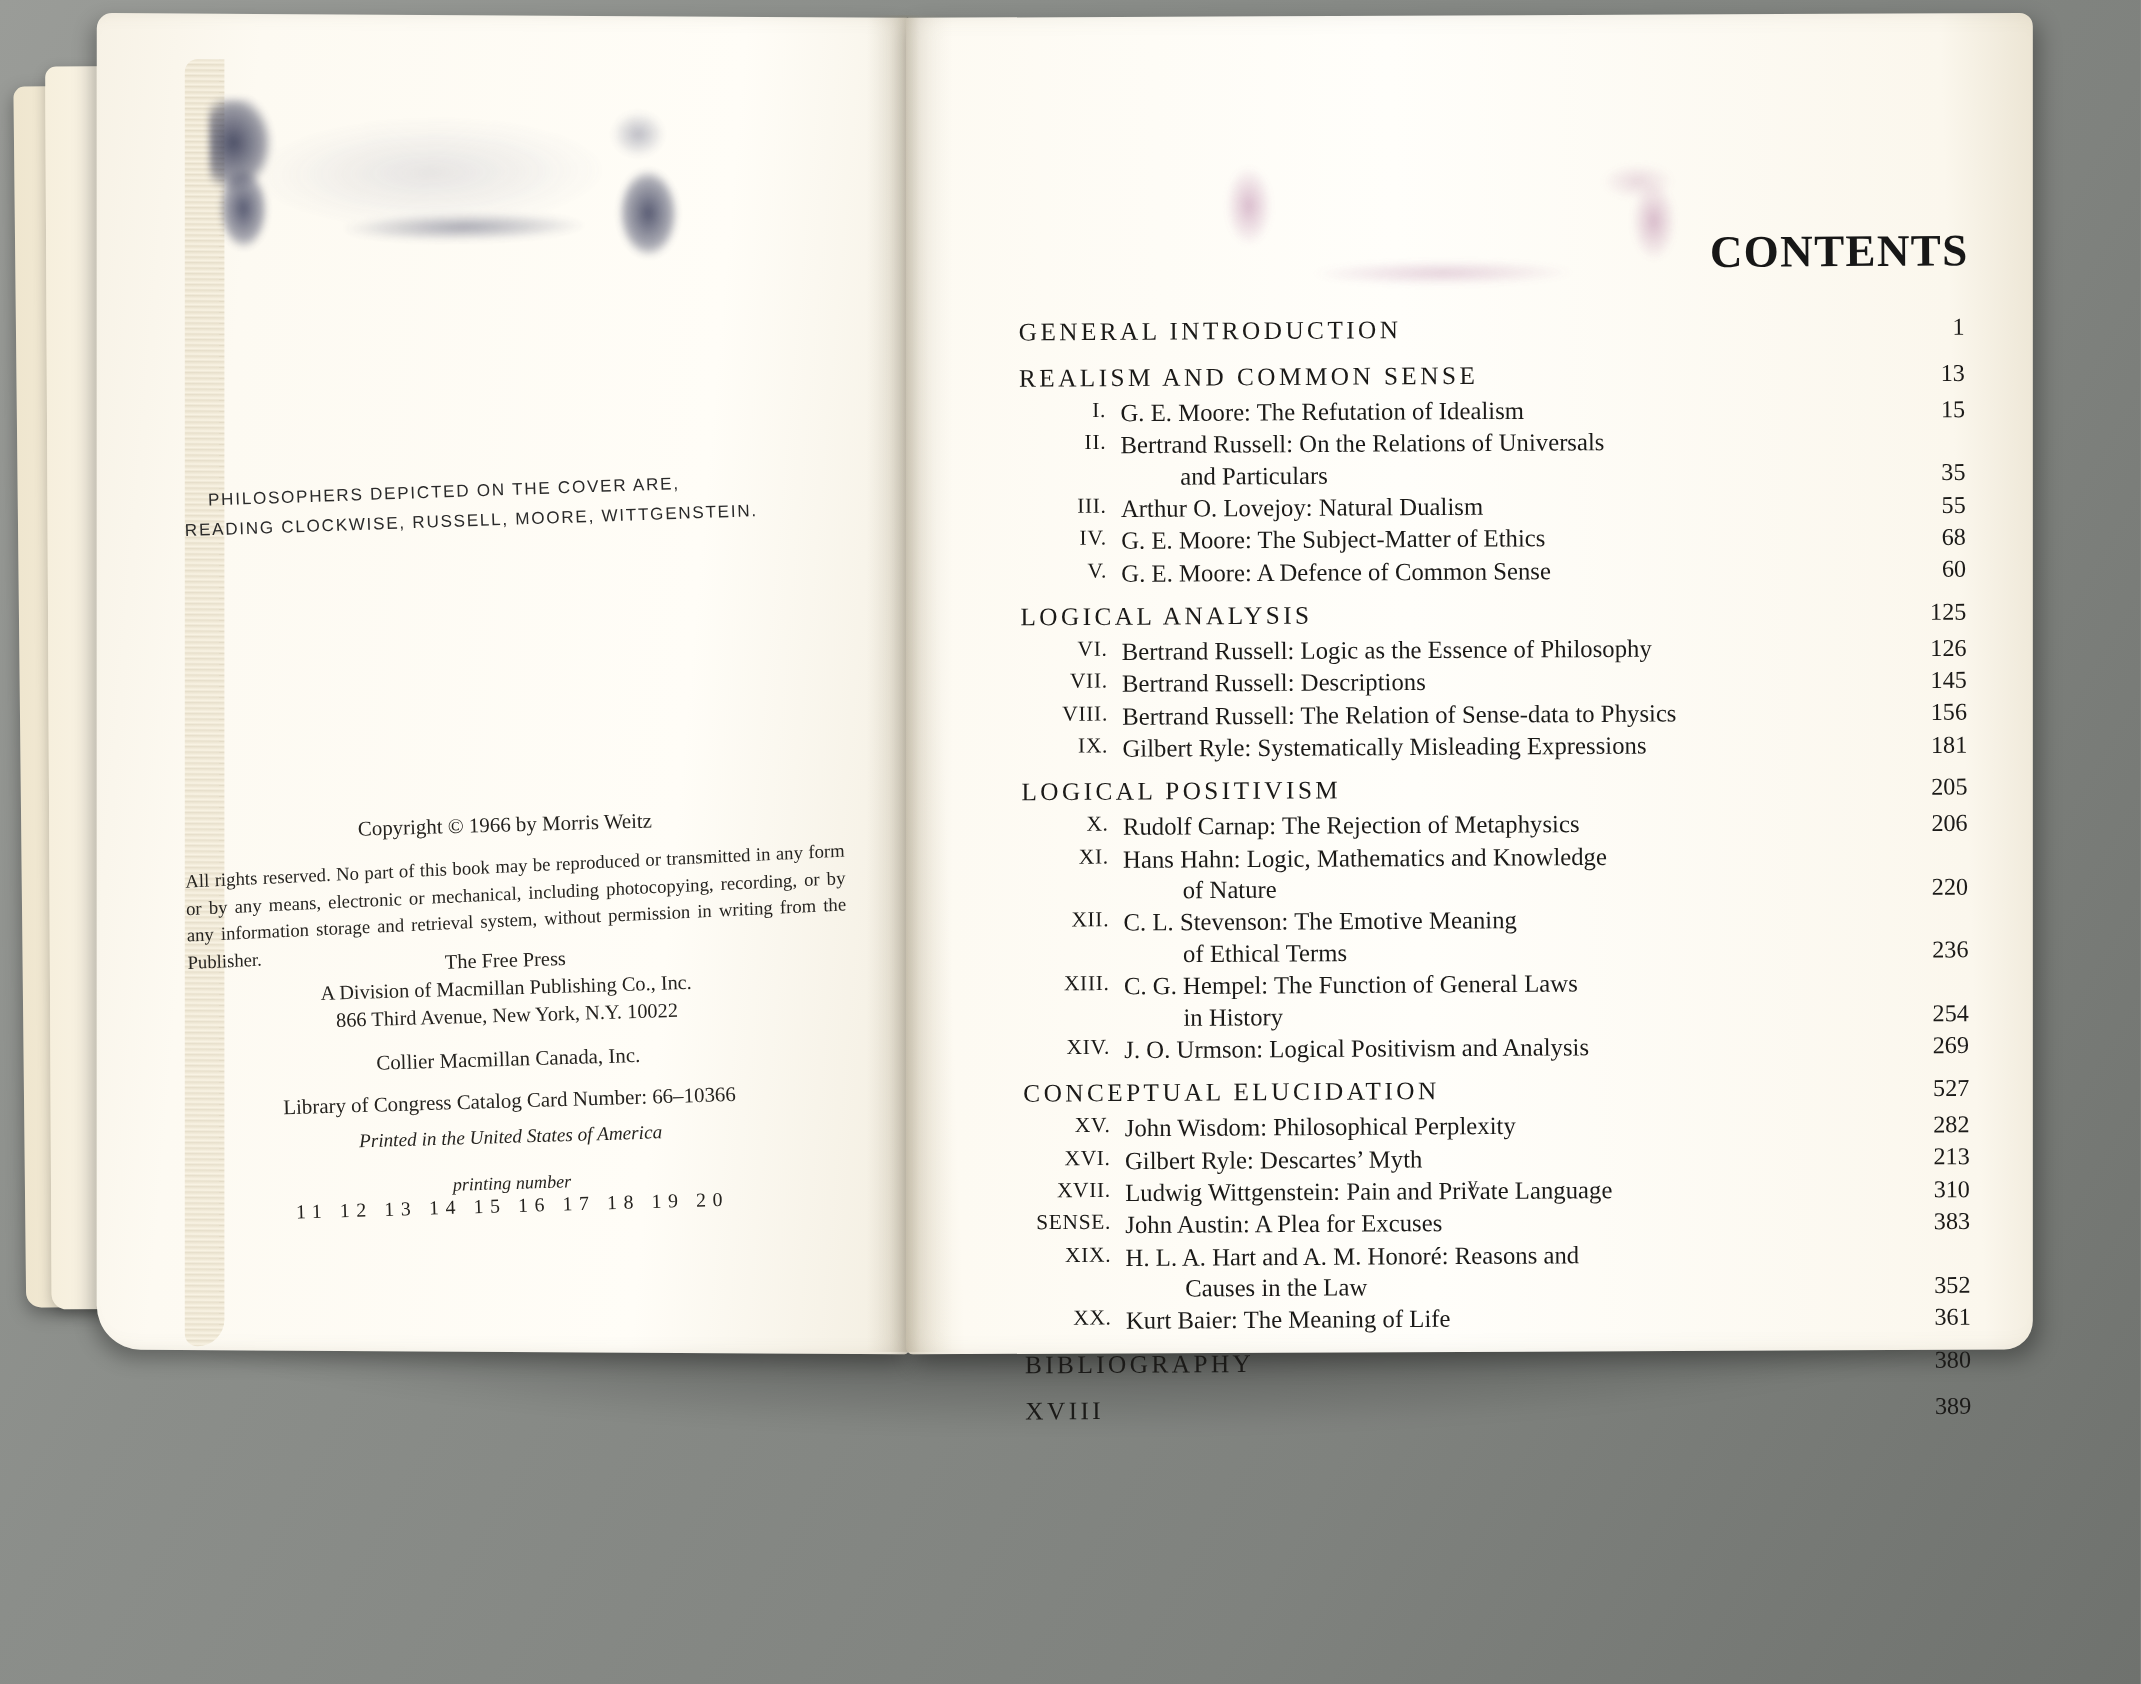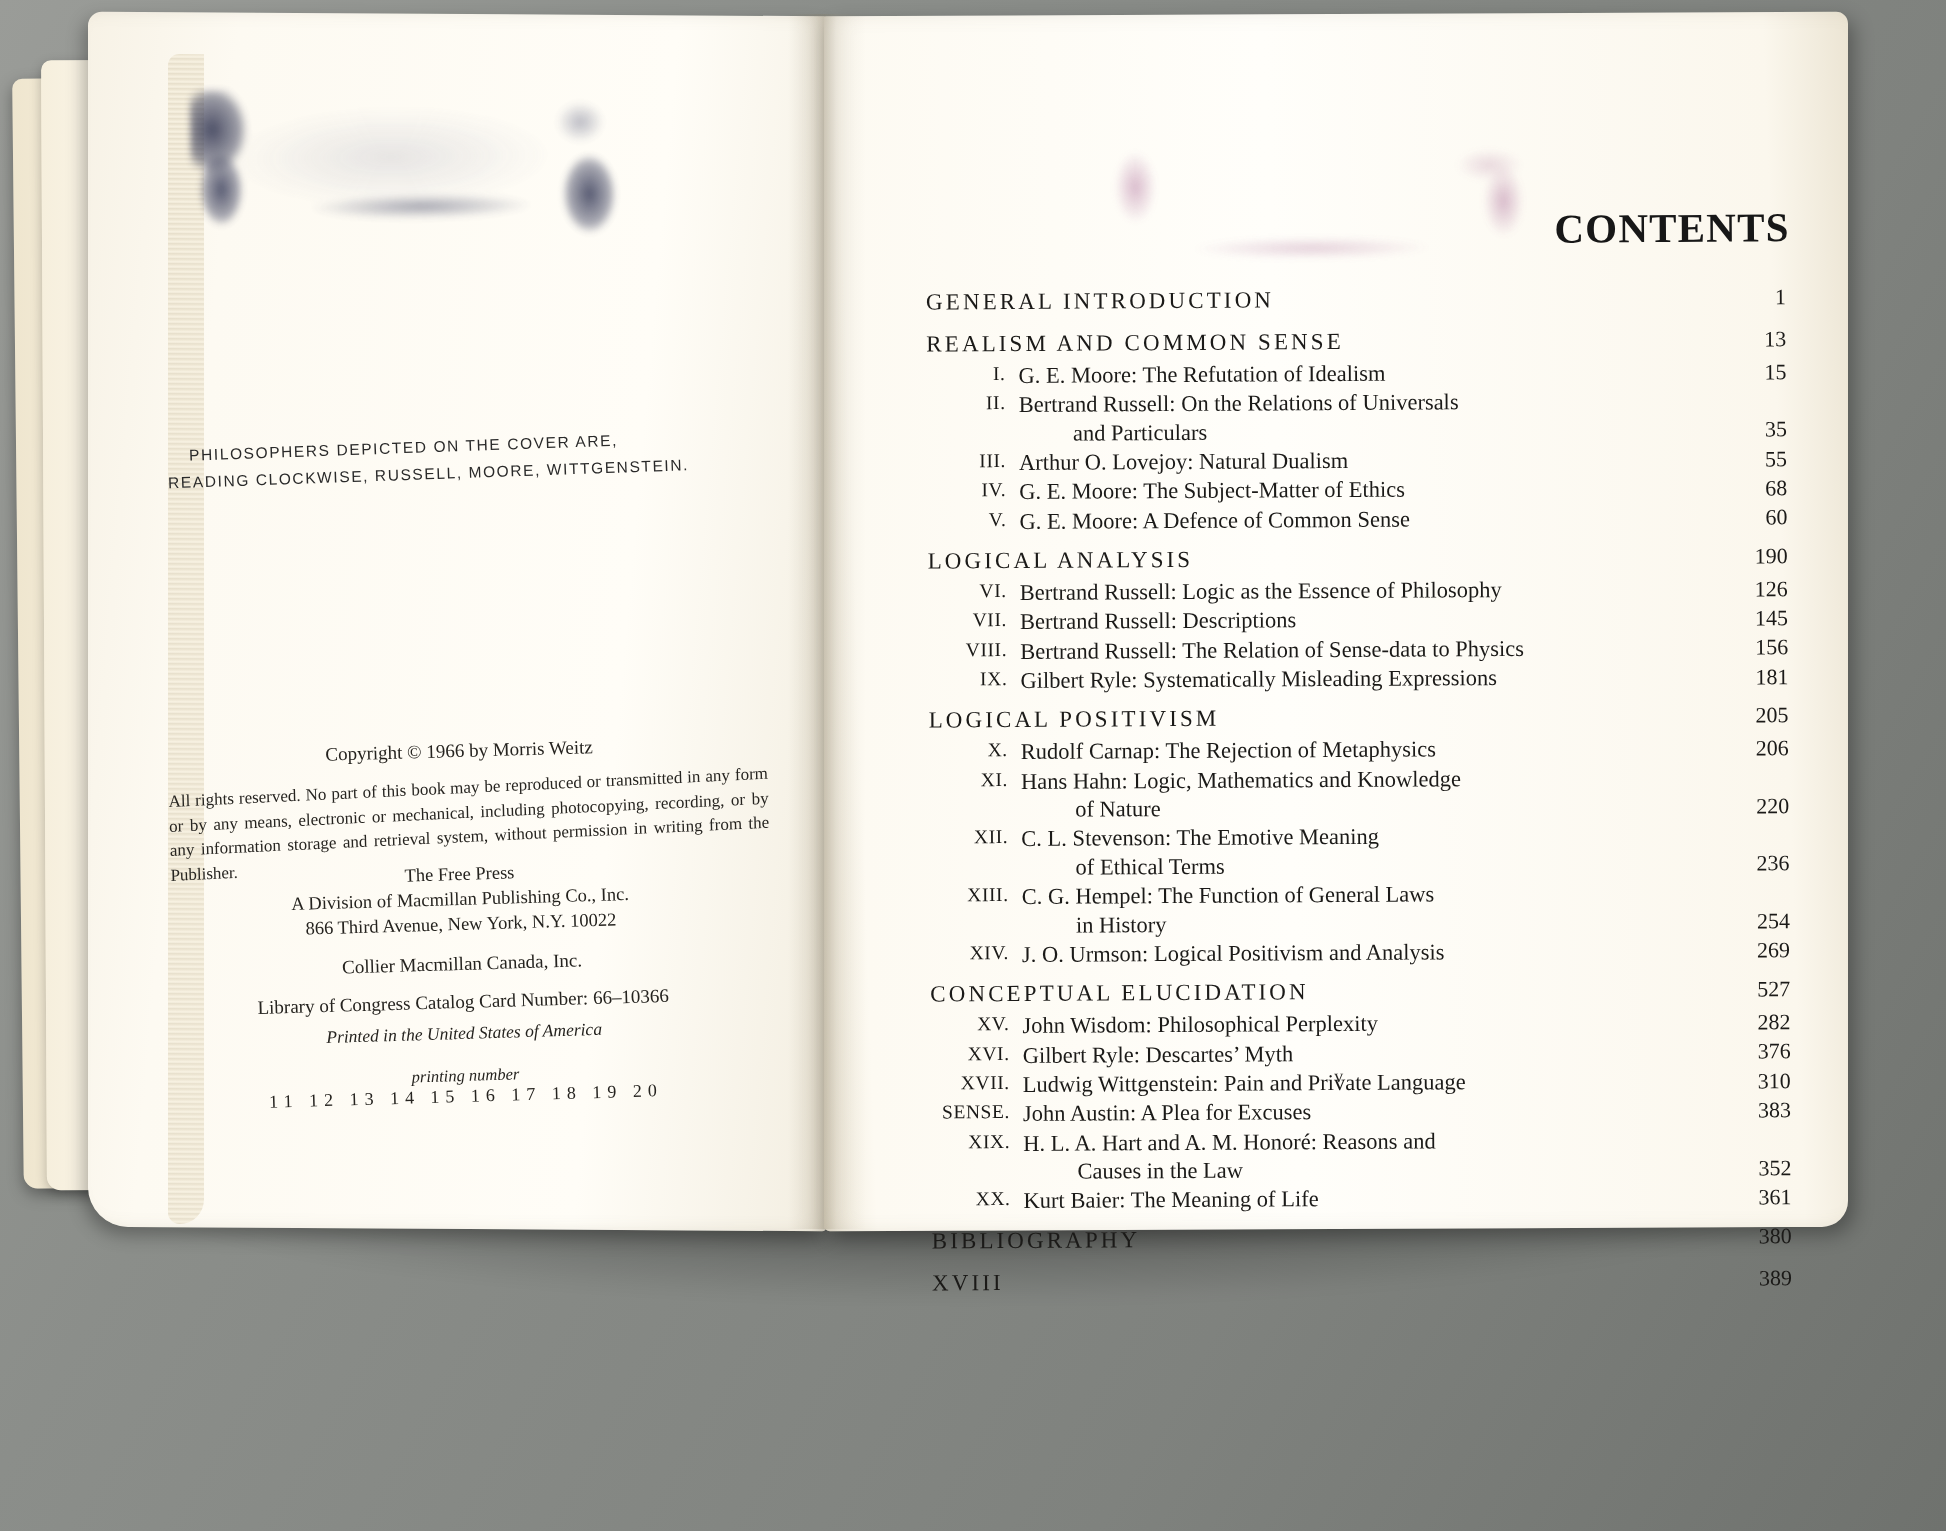--- a/index.html
+++ b/index.html
@@ -309,21 +309,21 @@
           <span class="txt"><span>G. E. Moore: The Subject-Matter of Ethics</span></span>
           <span class="pg">68</span>
         </div>
         <div class="row item">
           <span class="num">V.</span>
           <span class="txt"><span>G. E. Moore: A Defence of Common Sense</span></span>
           <span class="pg">60</span>
         </div>
         <div class="row sect">
           <span class="txt"><span>LOGICAL ANALYSIS</span></span>
-          <span class="pg">190</span>
+          <span class="pg">125</span>
         </div>
         <div class="row item">
           <span class="num">VI.</span>
           <span class="txt"><span>Bertrand Russell: Logic as the Essence of Philosophy</span></span>
           <span class="pg">126</span>
         </div>
         <div class="row item">
           <span class="num">VII.</span>
           <span class="txt"><span>Bertrand Russell: Descriptions</span></span>
           <span class="pg">145</span>
@@ -372,21 +372,21 @@
           <span class="pg">527</span>
         </div>
         <div class="row item">
           <span class="num">XV.</span>
           <span class="txt"><span>John Wisdom: Philosophical Perplexity</span></span>
           <span class="pg">282</span>
         </div>
         <div class="row item">
           <span class="num">XVI.</span>
           <span class="txt"><span>Gilbert Ryle: Descartes’ Myth</span></span>
-          <span class="pg">376</span>
+          <span class="pg">213</span>
         </div>
         <div class="row item">
           <span class="num">XVII.</span>
           <span class="txt"><span>Ludwig Wittgenstein: Pain and Private Language</span></span>
           <span class="pg">310</span>
         </div>
         <div class="row item">
           <span class="num">SENSE.</span>
           <span class="txt"><span>John Austin: A Plea for Excuses</span></span>
           <span class="pg">383</span>

